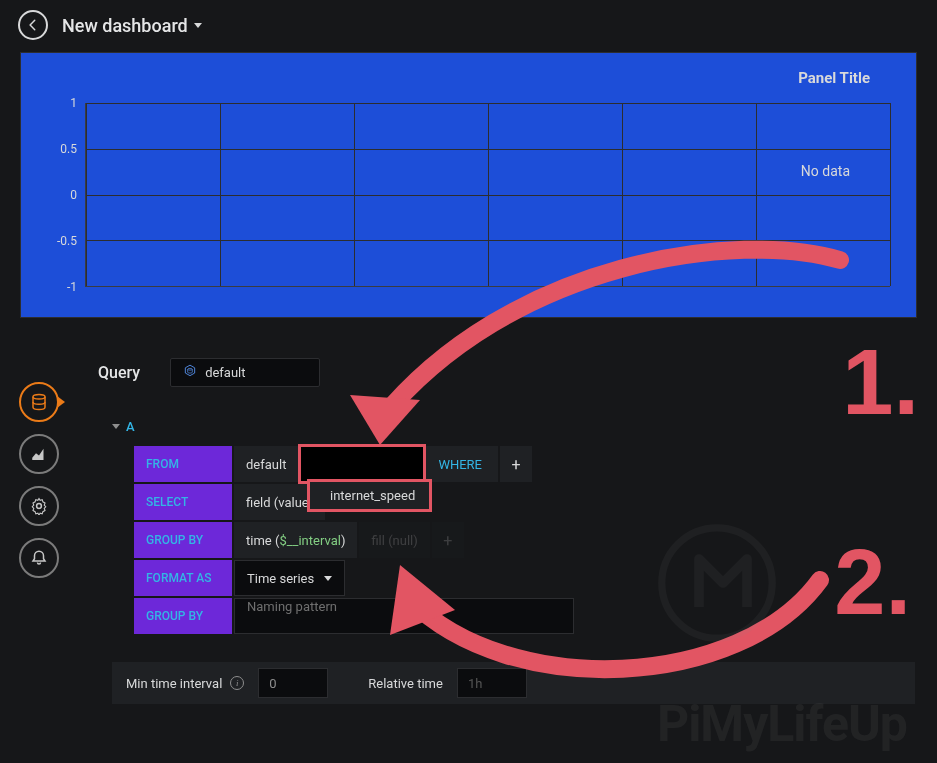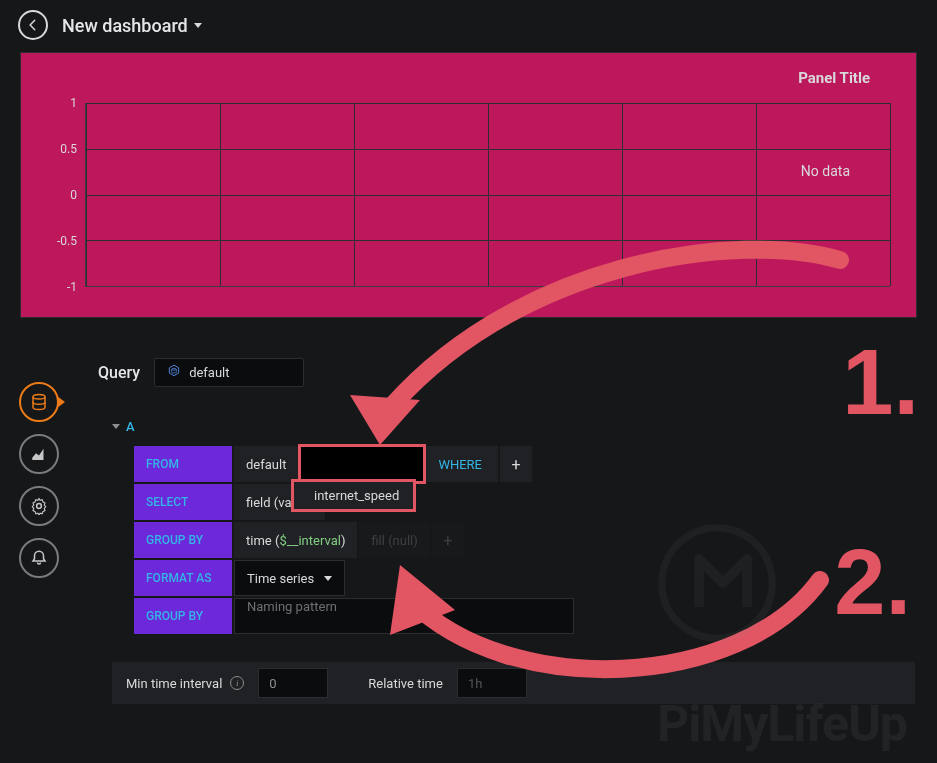--- a/index.html
+++ b/index.html
@@ -41,21 +41,21 @@
   cursor: pointer;
 }
 .dashboard-title .caret {
   width: 0; height: 0;
   border-left: 4px solid transparent;
   border-right: 4px solid transparent;
   border-top: 5px solid #d8d9da;
 }
 .panel-area {
   margin: 2px 20px 0 20px;
-  background: #be185d;
+  background: #1d4ed8;
   border: 1px solid #2c2d30;
   height: 266px;
   position: relative;
 }
 .panel-title {
   position: absolute;
   top: 16px;
   right: 46px;
   font-size: 15px;
   font-weight: 700;
@@ -127,21 +127,21 @@
 }
 .editor-wrap {
   position: relative;
   margin-top: 22px;
   margin-left: 76px;
   margin-right: 0;
 }
 .editor-header {
   display: flex;
   align-items: center;
-  gap: 14px;
+  gap: 30px;
   padding: 18px 22px 14px;
 }
 .editor-header-title {
   font-size: 16px;
   font-weight: 500;
   color: #e5e6e7;
 }
 .datasource-picker {
   display: flex;
   align-items: center;
@@ -493,21 +493,21 @@
         </div>
       </div>
 
       <div class="seg-row">
         <div class="seg-label">GROUP BY</div>
         <div class="alias-input">
             <span style="color:#6f6f6f">Naming pattern</span>
           </div>
       </div>
 
-      <div class="dropdown-suggestion" style="left:160px; top:36px;padding-left:20px;">
+      <div class="dropdown-suggestion" style="left:176px; top:36px;padding-left:20px;">
         <span>internet_speed</span>
       </div>
     </div>
 
     <div class="options-bar">
       <div class="opt-label">
         <span>Min time interval</span>
         <span class="opt-info">i</span>
       </div>
       <div class="opt-input">

